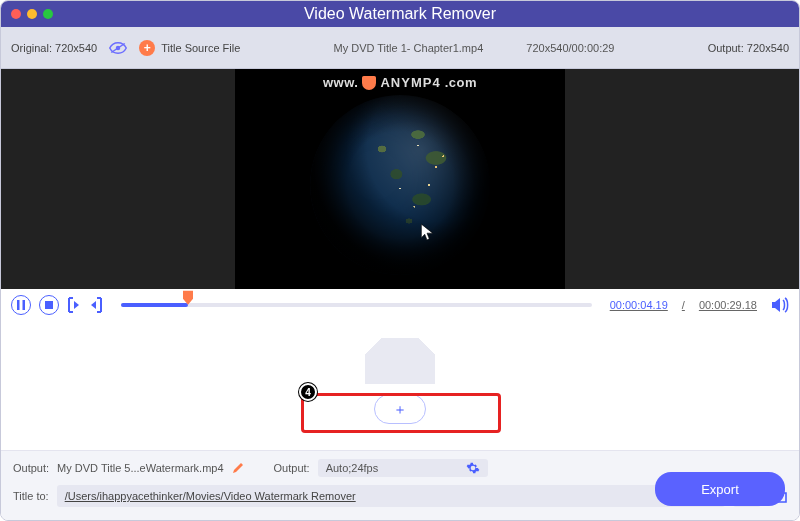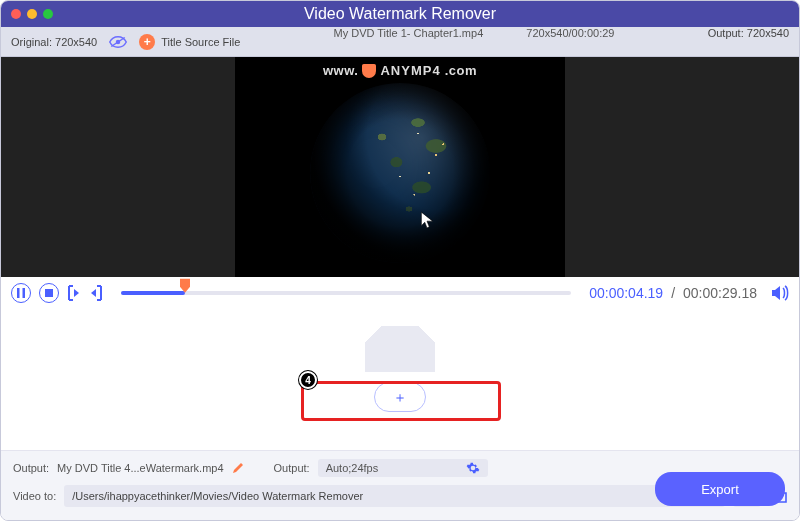--- a/index.html
+++ b/index.html
@@ -28,22 +28,22 @@
   }
   .traffic{display:flex;gap:6px;margin-left:10px;}
   .tl{width:10px;height:10px;border-radius:50%;}
   .tl.red{background:#ff5f57;}
   .tl.yel{background:#febc2e;}
   .tl.grn{background:#28c840;}
   .title{position:absolute;left:0;right:0;text-align:center;font-size:16px;font-weight:500;}
 
   
   .topstrip{
-    height:30px;background:var(--frame);border-bottom:1px solid var(--frame-border);
-    display:flex;font-size:11px;color:var(--text);
+    height:42px;background:var(--frame);border-bottom:1px solid var(--frame-border);
+    display:flex;align-items:center;font-size:11px;color:var(--text);
     padding:0 10px;gap:10px;
   }
   .topstrip .left{display:flex;align-items:center;gap:12px;flex:0 0 auto;}
   .topstrip .center{flex:1;text-align:center;}
   .topstrip .right{flex:0 0 auto;}
   .eye{color:#6b6dff;font-size:14px;}
   .change-src{display:flex;align-items:center;gap:6px;color:#444;font-size:11px;}
   .plus-circle{
     width:16px;height:16px;border-radius:50%;background:var(--orange);color:#fff;
     display:inline-flex;align-items:center;justify-content:center;font-size:12px;line-height:1;
@@ -123,21 +123,21 @@
     background:linear-gradient(to right,#e4e4ef,#e4e4ef);
   }
   .timeline .played{
     position:absolute;top:50%;left:0;height:4px;border-radius:3px;transform:translateY(-50%);
     background:var(--blue);width:14.3%;
   }
   .timeline .playhead{
     position:absolute;left:14.3%;top:50%;transform:translate(-50%,-95%);
   }
   .timeline .playhead svg{display:block;}
-  .times{font-size:14px;color:#666;display:flex;gap:8px;}
+  .times{font-size:11px;color:#666;display:flex;gap:14px;text-decoration:underline;}
   .t1{color:var(--blue);}
   .vol{color:var(--blue);font-size:14px;margin-left:6px;cursor:pointer;}
 
   
   .mid{height:120px;background:#fff;position:relative;display:flex;align-items:center;justify-content:center;flex-direction:column}
   .slot{
     width:70px;height:46px;margin-bottom:10px;
     background:
       linear-gradient(#e6e7f1,#e6e7f1) left 0 bottom 0/100% 24px no-repeat,
       linear-gradient(135deg, transparent 12px, #e6e7f1 0) left 0 top 0/50% 22px no-repeat,
@@ -167,21 +167,21 @@
   }
   .row{display:flex;align-items:center;gap:8px;}
   .lbl{color:#555;}
   .chip{
     background:#e6e7f1;border-radius:3px;padding:4px 8px;color:#444;display:inline-flex;align-items:center;
     min-height:22px;
   }
   .pencil{color:var(--orange);font-size:12px;cursor:pointer;}
   .gear{color:var(--blue);font-size:14px;cursor:pointer;margin-left:auto;margin-right:2px;}
   .outfps{display:inline-flex;align-items:center;background:#e6e7f1;border-radius:3px;padding:2px 6px 2px 8px;gap:28px;min-width:170px;}
-  .save-row .path{flex:1;}
+  .save-row .path{flex:1;text-decoration:underline;}
   .dots{background:#e6e7f1;border-radius:3px;width:28px;height:22px;display:flex;align-items:center;justify-content:center;color:#666;cursor:pointer;font-weight:700;}
   .folder{color:var(--blue);font-size:16px;cursor:pointer;}
   .export{
     position:absolute;right:14px;bottom:14px;width:130px;height:34px;border:none;border-radius:16px;
     background:#5a62ff;color:#fff;font-size:13px;cursor:pointer;
   }
 
   
   svg{display:block;}
 </style>
@@ -296,40 +296,40 @@
       <span class="plus">＋</span>
     </button>
 
     <div class="redbox" style="left:300px;top:72px;width:200px;height:40px"></div>
     <div class="badge4" style="left:298px;top:62px">4</div>
   </div>
 
   <div class="bottom">
     <div class="row">
       <span class="lbl">Output:</span>
-      <span>My DVD Title 4...eWatermark.mp4</span>
+      <span>My DVD Title 5...eWatermark.mp4</span>
       <span class="pencil">
         <svg width="12" height="12" viewBox="0 0 12 12">
             <path d="M1 11l1-3 7-7 2 2-7 7-3 1z" fill="#ff7b4a"></path>
           </svg>
       </span>
       <span style="width:14px"></span>
       <span class="lbl">Output:</span>
       <span class="outfps">
         <span>Auto;24fps</span>
         <span class="gear">
           <svg width="14" height="14" viewBox="0 0 24 24">
               <path fill="#4a5fff" d="M12 8a4 4 0 100 8 4 4 0 000-8zm9 4a7 7 0 01-.1 1.2l2 1.6-2 3.4-2.4-1a7 7 0 01-2 1.2l-.4 2.6h-4l-.4-2.6a7 7 0 01-2-1.2l-2.4 1-2-3.4 2-1.6A7 7 0 013 12a7 7 0 01.1-1.2l-2-1.6 2-3.4 2.4 1a7 7 0 012-1.2L7.9 3h4l.4 2.6a7 7 0 012 1.2l2.4-1 2 3.4-2 1.6c.1.4.1.8.1 1.2z"></path>
             </svg>
         </span>
       </span>
     </div>
 
     <div class="row save-row">
-      <span class="lbl">Video to:</span>
+      <span class="lbl">Title to:</span>
       <span class="chip path">
         <span>/Users/ihappyacethinker/Movies/Video Watermark Remover</span>
       </span>
       <span class="dots">···</span>
       <span class="folder">
         <svg width="18" height="14" viewBox="0 0 18 14">
             <path d="M1 2h6l2 2h8v9H1z" fill="none" stroke="#4a5fff" stroke-width="1.6"></path>
           </svg>
       </span>
     </div>

